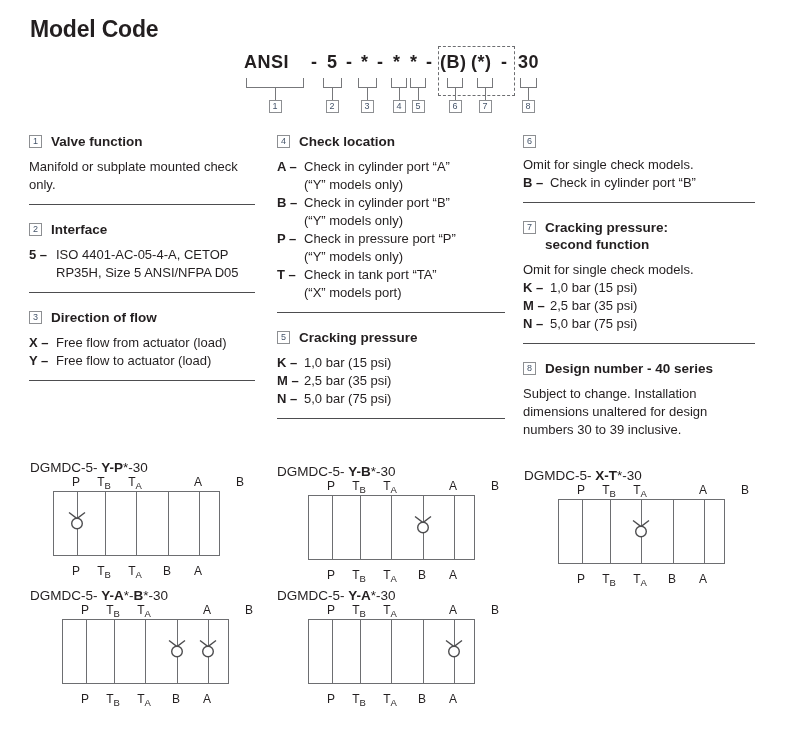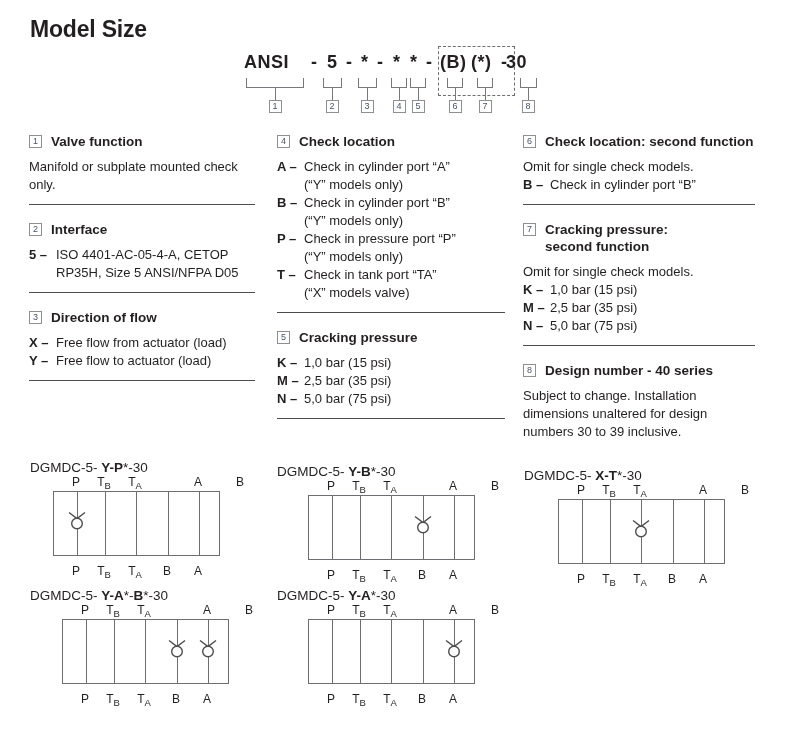--- a/index.html
+++ b/index.html
@@ -57,36 +57,36 @@
   .valve-body { position: absolute; border: 1px solid #6d6e71; background: #fff; }
   .port-line { position: absolute; top: 0; width: 1px; height: 100%; background: #6d6e71; }
   .port-label { position: absolute; transform: translateX(-50%); font-size: 12px; white-space: nowrap; color:#231f20; }
   .port-label .sub { font-size: 9.5px; vertical-align: -3px; }
   .check-icon { position: absolute; }
 </style>
 </head>
 <body>
 
 <div class="page">
-  <div class="page-title">Model Size</div>
+  <div class="page-title">Model Code</div>
   <div id="model-code">
     <div class="dashed-group"></div>
   <span class="code-part" style="left: 244px;">ANSI</span>
       <span class="code-part" style="left: 311px;">-</span>
       <span class="code-part" style="left: 327px;">5</span>
       <span class="code-part" style="left: 346px;">-</span>
       <span class="code-part" style="left: 361px;">*</span>
       <span class="code-part" style="left: 377px;">-</span>
       <span class="code-part" style="left: 393px;">*</span>
       <span class="code-part" style="left: 410px;">*</span>
       <span class="code-part" style="left: 426px;">-</span>
       <span class="code-part" style="left: 440px;">(B)</span>
       <span class="code-part" style="left: 471px;">(*)</span>
       <span class="code-part" style="left: 501px;">-</span>
-      <span class="code-part" style="left: 506px;">30</span>
+      <span class="code-part" style="left: 518px;">30</span>
       <div class="bracket" style="left: 246px; width: 58px;"></div>
       <div class="bracket" style="left: 323px; width: 19px;"></div>
       <div class="bracket" style="left: 358px; width: 19px;"></div>
       <div class="bracket" style="left: 391px; width: 16px;"></div>
       <div class="bracket" style="left: 410px; width: 16px;"></div>
       <div class="bracket" style="left: 447px; width: 16px;"></div>
       <div class="bracket" style="left: 477px; width: 16px;"></div>
       <div class="bracket" style="left: 520px; width: 17px;"></div>
       <div class="stem" style="left: 275px;"></div>
       <div class="pos-box" style="left: 268.5px;">1</div>
@@ -140,39 +140,38 @@
           <div class="num-box">4</div>
           <div class="sec-title">Check location</div>
         </div>
         <div class="sec-line keyed"><span class="key">A –</span>Check in cylinder port “A”</div>
         <div class="sec-line cont">(“Y” models only)</div>
         <div class="sec-line keyed"><span class="key">B –</span>Check in cylinder port “B”</div>
         <div class="sec-line cont">(“Y” models only)</div>
         <div class="sec-line keyed"><span class="key">P –</span>Check in pressure port “P”</div>
         <div class="sec-line cont">(“Y” models only)</div>
         <div class="sec-line keyed"><span class="key">T –</span>Check in tank port “TA”</div>
-        <div class="sec-line cont">(“X” models valve)</div>
+        <div class="sec-line cont">(“X” models port)</div>
       </div>
       <div class="divider"></div>
       <div class="section">
         <div class="section-header">
           <div class="num-box">5</div>
           <div class="sec-title">Cracking pressure</div>
         </div>
         <div class="sec-line keyed"><span class="key">K –</span>1,0 bar (15 psi)</div>
         <div class="sec-line keyed"><span class="key">M –</span>2,5 bar (35 psi)</div>
         <div class="sec-line keyed"><span class="key">N –</span>5,0 bar (75 psi)</div>
       </div>
       <div class="divider"></div>
     </div>
   <div id="col-3" class="col">
       <div class="section">
         <div class="section-header">
           <div class="num-box">6</div>
-          <div class="sec-title">Check location: second function</div>
         </div>
         <div class="sec-line">Omit for single check models.</div>
         <div class="sec-line keyed"><span class="key">B –</span>Check in cylinder port “B”</div>
       </div>
       <div class="divider"></div>
       <div class="section">
         <div class="section-header">
           <div class="num-box">7</div>
           <div class="sec-title">Cracking pressure:
 second function</div>

